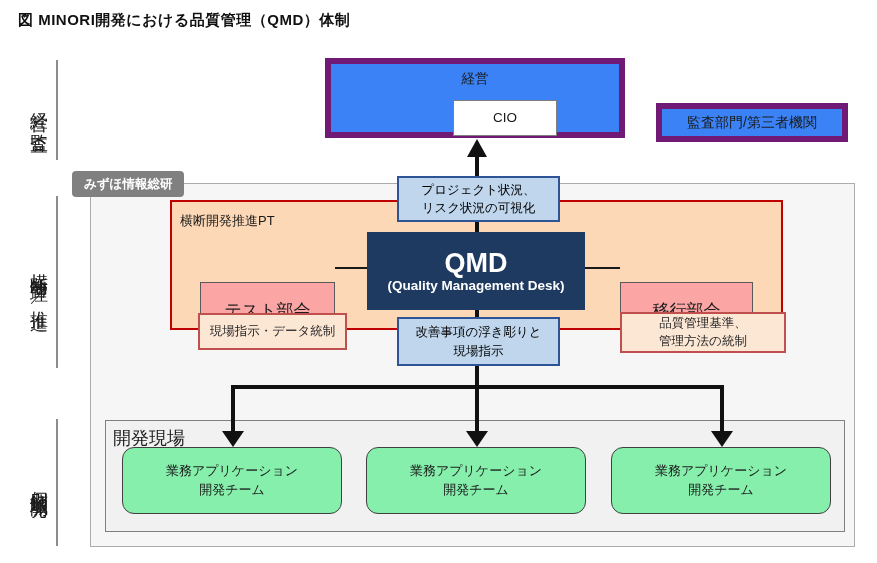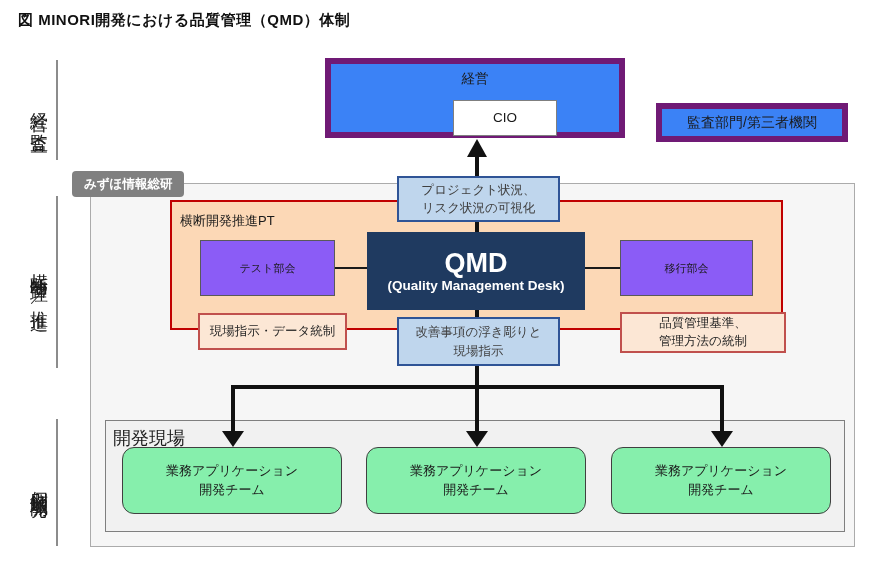--- a/index.html
+++ b/index.html
@@ -23,28 +23,28 @@
 
   
   .scope-box{left:90px;top:183px;width:765px;height:364px;background:#f6f6f6;border:1.5px solid #ababab;z-index:1;}
   .vendor-tag{left:72px;top:171px;height:26px;padding:0 12px;background:#808080;color:#fff;
               border-radius:4px;font-size:12.5px;font-weight:bold;display:flex;align-items:center;z-index:6;}
 
   
   .orange-box{left:170px;top:200px;width:613px;height:130px;background:#fcd8b6;border:2.5px solid #c00000;z-index:2;}
   .pt-label{left:180px;top:212px;font-size:13px;z-index:3;}
 
-  .white-box{background:#8b5cf6;border:1px solid #595959;font-size:11px;z-index:4;}
+  .white-box{background:#fca5a5;border:1px solid #595959;font-size:17px;z-index:4;margin-top:42px;}
   .qmd-box{left:367px;top:232px;width:218px;height:78px;background:#1f3a60;color:#fff;
            flex-direction:column;z-index:4;}
   .qmd-title{font-size:27px;font-weight:bold;line-height:1.05;}
   .qmd-sub{font-size:13.5px;font-weight:bold;}
 
   
-  .blue-note{background:#bfd6ed;border:2px solid #2f5496;font-size:12.5px;line-height:1.45;z-index:5;color:#404040;}
+  .blue-note{background:#bfd6ed;border:2px solid #2f5496;font-size:12.5px;line-height:1.45;z-index:5;color:#000000;}
   .peach-note{background:#fce7d5;border:2px solid #c0504d;font-size:12.5px;line-height:1.4;z-index:5;color:#262626;}
 
   
   .bline{background:#111;z-index:3;}
   .thin{background:#1a1a1a;z-index:3;}
   .arrow-up{width:0;height:0;border-left:10px solid transparent;border-right:10px solid transparent;
             border-bottom:18px solid #111;z-index:3;}
   .arrow-down{width:0;height:0;border-left:11px solid transparent;border-right:11px solid transparent;
               border-top:16px solid #111;z-index:4;}
 

